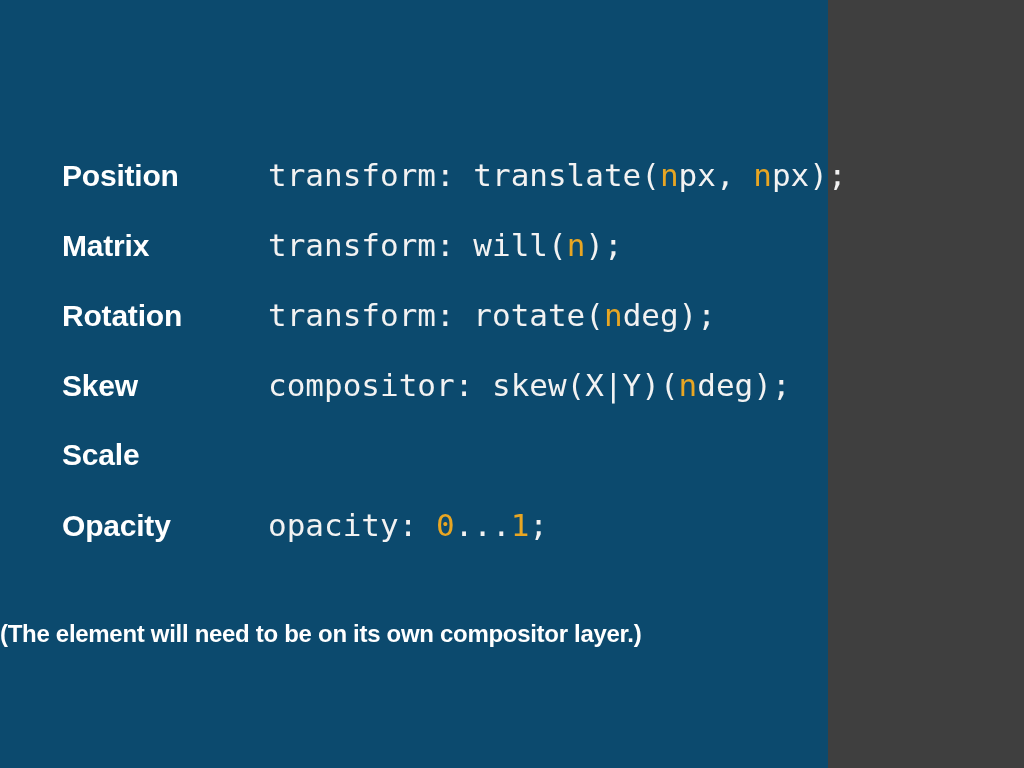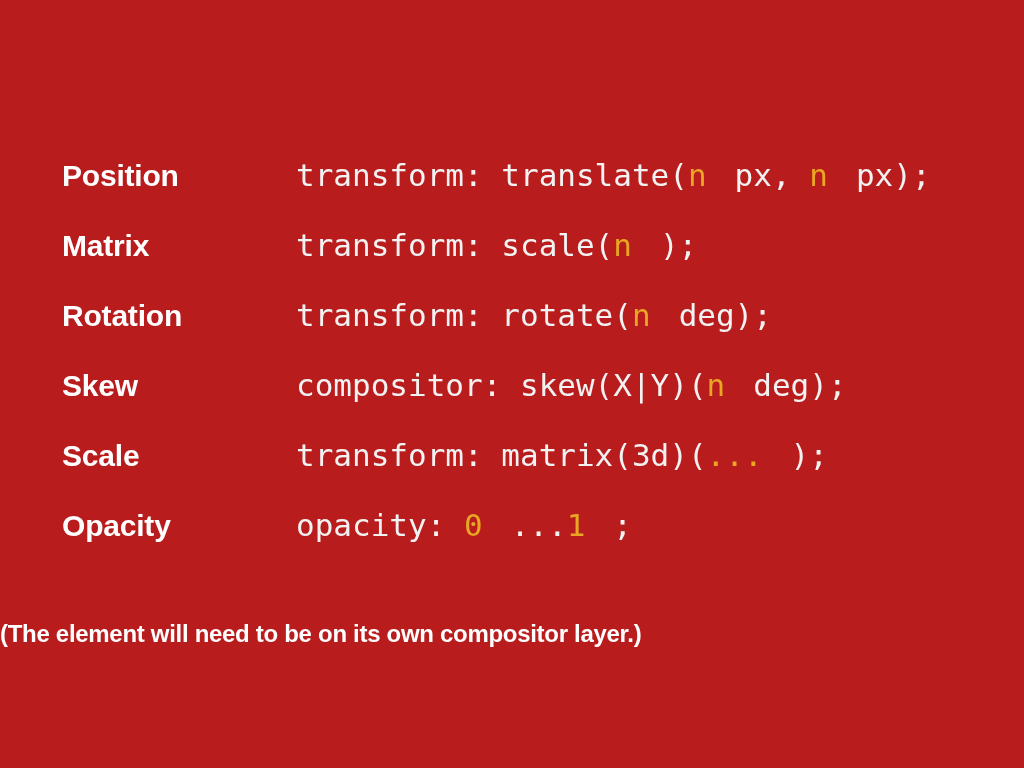--- a/index.html
+++ b/index.html
@@ -8,23 +8,23 @@
   }
   body {
     width: 1024px;
     height: 768px;
     background: #3f3f3f;
     font-family: "Liberation Sans", sans-serif;
     overflow: hidden;
   }
   .slide {
     position: relative;
-    width: 1024px;
+    width: 828px;
     height: 768px;
-    background: #b91c1c;
+    background: #0c4a6e;
   }
 
   .table {
     position: absolute;
     left: 62px;
     top: 140px;
     width: 920px;
   }
 
   .row {
@@ -54,21 +54,20 @@
     white-space: pre;
     letter-spacing: 0px;
   }
 
   .hl {
     color: #e8a623;
   }
 
   .plain {
     color: #f2f2f2;
-    margin-left: 28px;
   }
 
   .footnote {
     position: absolute;
     left: 0;
     right: 0;
     top: 620px;
     text-align: left;
     color: #ffffff;
     font-family: "Liberation Sans", sans-serif;
@@ -83,33 +82,32 @@
 
 <div class="slide">
 
   <div class="table" id="property-table">
       <div class="row">
         <div class="label">Position</div>
         <div class="code"><span class="plain">transform: translate(</span><span class="hl">n</span><span class="plain">px, </span><span class="hl">n</span><span class="plain">px);</span></div>
       </div>
       <div class="row">
         <div class="label">Matrix</div>
-        <div class="code"><span class="plain">transform: scale(</span><span class="hl">n</span><span class="plain">);</span></div>
+        <div class="code"><span class="plain">transform: will(</span><span class="hl">n</span><span class="plain">);</span></div>
       </div>
       <div class="row">
         <div class="label">Rotation</div>
         <div class="code"><span class="plain">transform: rotate(</span><span class="hl">n</span><span class="plain">deg);</span></div>
       </div>
       <div class="row">
         <div class="label">Skew</div>
         <div class="code"><span class="plain">compositor: skew(X|Y)(</span><span class="hl">n</span><span class="plain">deg);</span></div>
       </div>
       <div class="row">
         <div class="label">Scale</div>
-        <div class="code"><span class="plain">transform: matrix(3d)(</span><span class="hl">...</span><span class="plain">);</span></div>
       </div>
       <div class="row">
         <div class="label">Opacity</div>
         <div class="code"><span class="plain">opacity: </span><span class="hl">0</span><span class="plain">...</span><span class="hl">1</span><span class="plain">;</span></div>
       </div>
     </div>
 
   <div class="footnote">(The element will need to be on its own compositor layer.)</div>
 
 </div>

